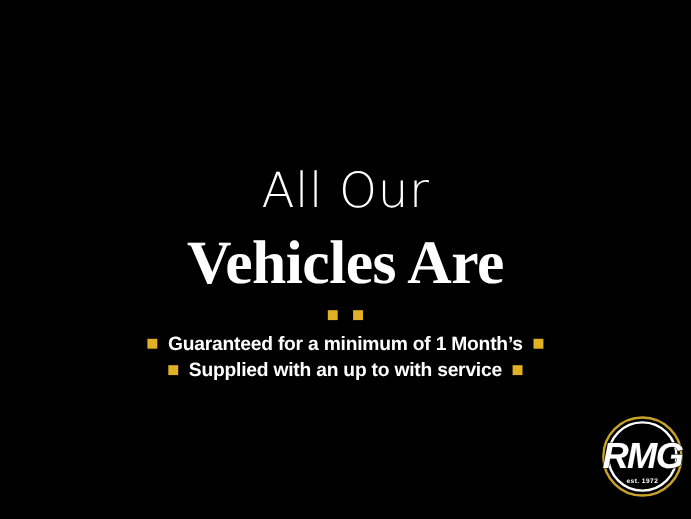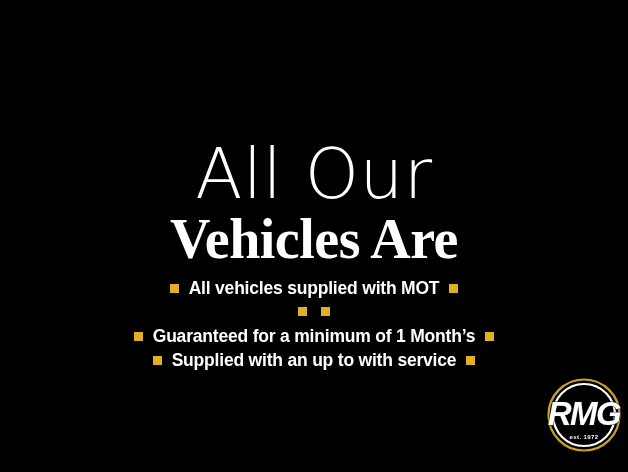--- a/index.html
+++ b/index.html
@@ -25,21 +25,21 @@
     right: 0;
     top: 140px;
     text-align: center;
   }
 
   .headline-line1 {
     display: block;
     color: #ffffff;
     font-family: "DejaVu Sans", sans-serif;
     font-weight: 100;
-    font-size: 69px;
+    font-size: 44px;
     line-height: 68px;
     letter-spacing: 0.5px;
   }
 
   .headline-line2 {
     display: block;
     color: #ffffff;
     font-family: Liberation Serif, serif;
     font-weight: 700;
     font-size: 56px;
@@ -119,25 +119,20 @@
 
 <div id="poster">
 
   <div class="headline">
     <span class="headline-line1">All Our</span>
     <span class="headline-line2">Vehicles Are</span>
   </div>
 
   <div class="bullet-list">
 
-    <div class="bullet-row">
-      <span class="bullet-mark left"></span>
-      <span class="bullet-text">All vehicles supplied with MOT</span>
-      <span class="bullet-mark right"></span>
-    </div>
 
     <div class="bullet-row">
       <span class="bullet-mark left"></span>
       <span class="bullet-mark right"></span>
     </div>
 
     <div class="bullet-row">
       <span class="bullet-mark left"></span>
       <span class="bullet-text">Guaranteed for a minimum of 1 Month’s</span>
       <span class="bullet-mark right"></span>

